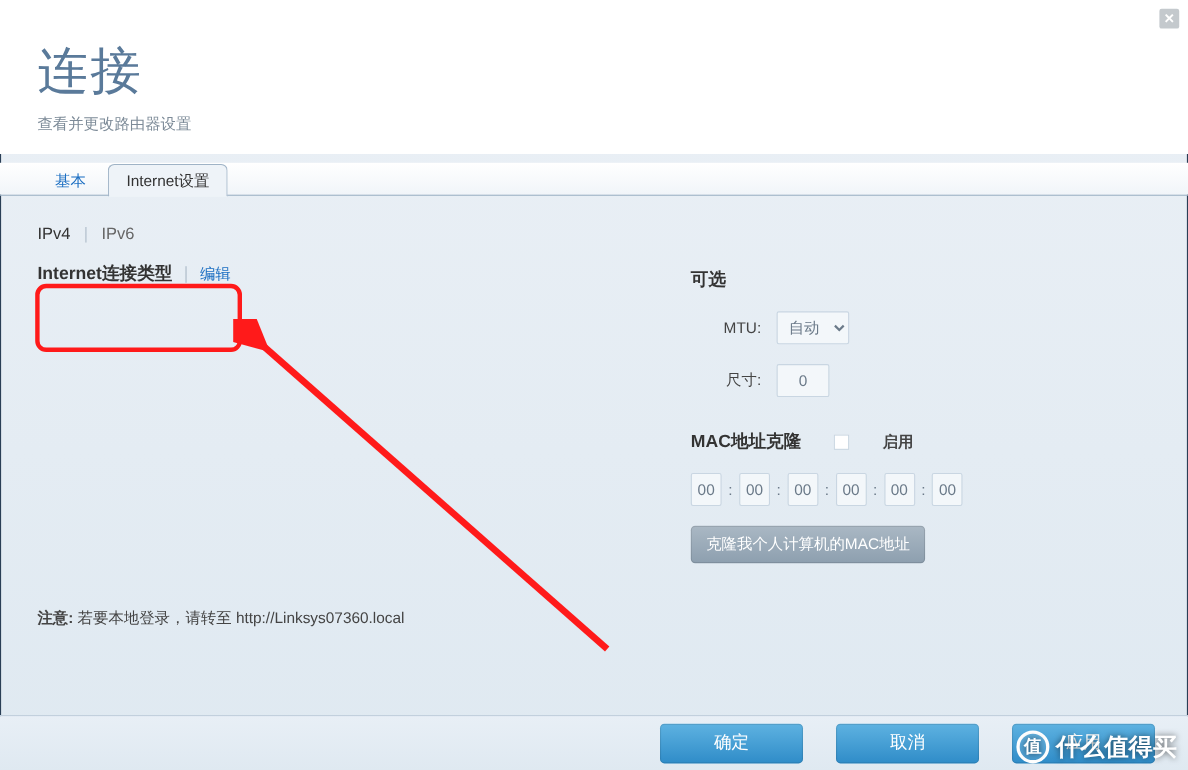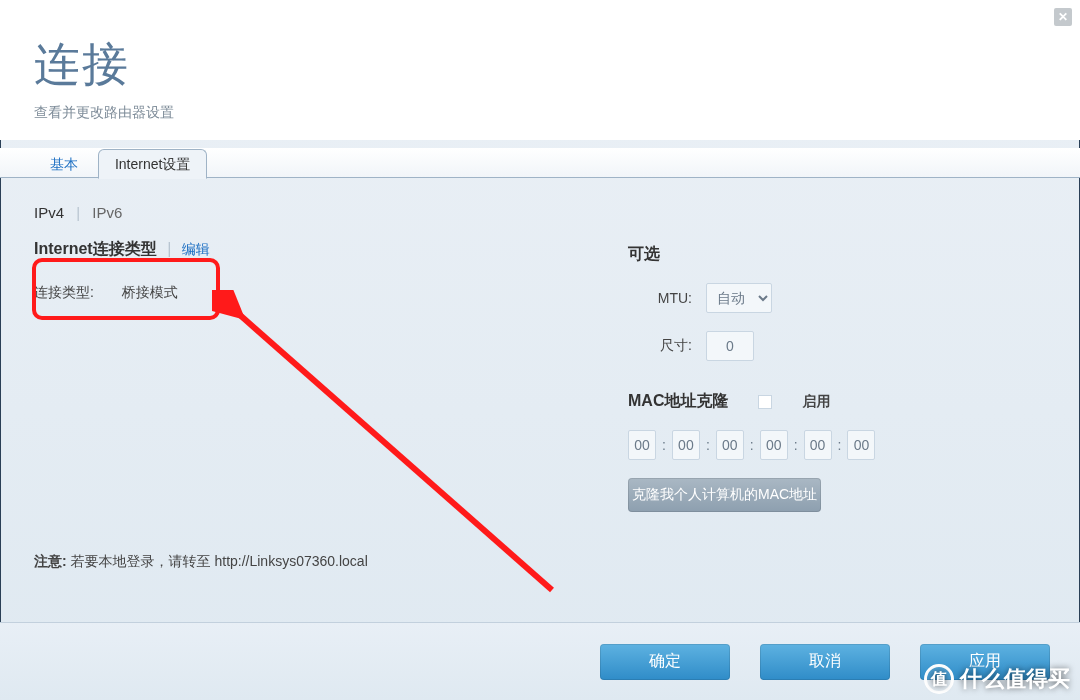--- a/index.html
+++ b/index.html
@@ -109,29 +109,29 @@
   }
   .chk-label { font-size:14px; font-weight:bold; color:#444; }
   .mac-inputs { margin-top:18px; display:flex; align-items:center; gap:6px; }
   input.mac {
     width:28px; height:30px; border:1px solid var(--input-border);
     background:var(--disabled-bg); color:#6b7a89; text-align:center;
     font-size:14px; border-radius:2px;
   }
   .colon { color:#6b7a89; }
   .grey-btn {
-    display:inline-block; margin-top:18px; padding:8px 4px;
+    display:inline-block; margin-top:18px; padding:8px 14px;
     background:linear-gradient(180deg,#aab8c4,#8d9faf);
     color:#fff; border-radius:4px; font-size:14px; cursor:default;
     box-shadow:inset 0 0 0 1px rgba(0,0,0,0.1);
     text-align:center;
   }
 
   .footer {
-    position:absolute; left:0; right:0; bottom:0; height:78px;
+    position:absolute; left:0; right:0; bottom:0; height:50px;
     border-top:1px solid #c2d0dd;
     display:flex; justify-content:flex-end; align-items:center;
     gap:30px; padding-right:30px;
     background:linear-gradient(180deg,#e8eff6,#dfe9f1);
   }
   .btn {
     min-width:130px; height:36px; border-radius:4px;
     background:linear-gradient(180deg,var(--btn-blue1),var(--btn-blue2));
     color:#fff; font-size:16px; border:none; cursor:pointer;
     box-shadow:inset 0 0 0 1px rgba(0,0,0,0.1);
@@ -174,24 +174,20 @@
       <span class="sep">|</span>
       <span class="ipv6">IPv6</span>
     </div>
 
     <div class="section-row">
       <span>Internet连接类型</span>
       <span class="pipe">|</span>
       <span class="edit">编辑</span>
     </div>
 
-    <div class="field-row">
-      <span class="label">连接类型:</span>
-      <span class="value">桥接模式</span>
-    </div>
 
     <div class="highlight-box"></div>
     <svg class="arrow" width="360" height="340">
       <defs>
         <marker id="ah" markerWidth="14" markerHeight="14" refX="3" refY="6" orient="auto">
           <path d="M12 0 L0 6 L12 12 Z" fill="#ff1a1a"></path>
         </marker>
       </defs>
       <line x1="340" y1="300" x2="20" y2="18" stroke="#ff1a1a" stroke-width="6" marker-end="url(#ah)"></line>
     </svg>

